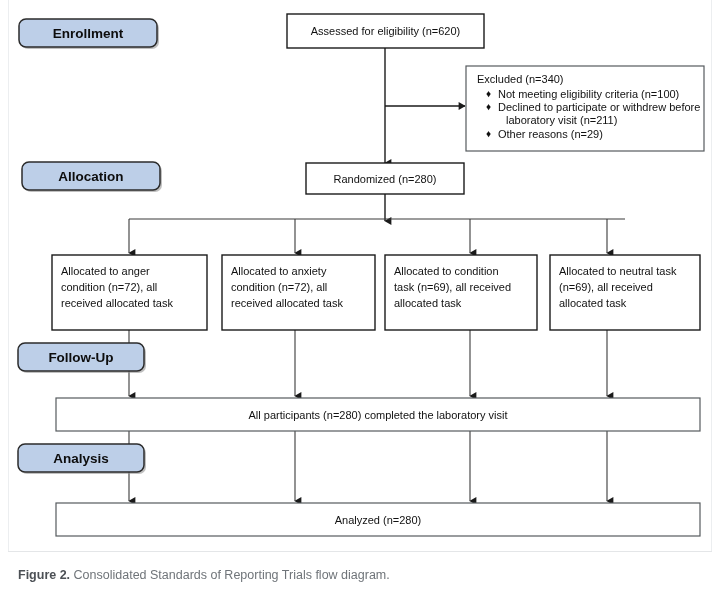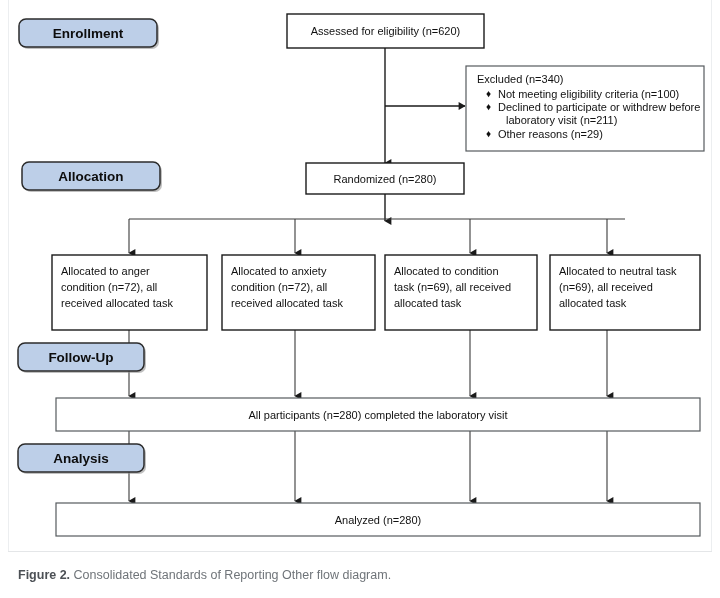--- a/index.html
+++ b/index.html
@@ -252,16 +252,16 @@
         <rect class="boxrect soft" x="56" y="503" width="644" height="33"></rect>
         <text class="boxtext center" x="378" y="524">Analyzed (n=280)</text>
       </g>
 
     </svg>
   </div>
 
   <div id="caption-sep"></div>
   <div id="caption">
     <span class="cap-label">Figure 2.</span>
-    <span>Consolidated Standards of Reporting Other flow diagram.</span>
+    <span>Consolidated Standards of Reporting Trials flow diagram.</span>
   </div>
 
 </div>
 
 </body></html>

